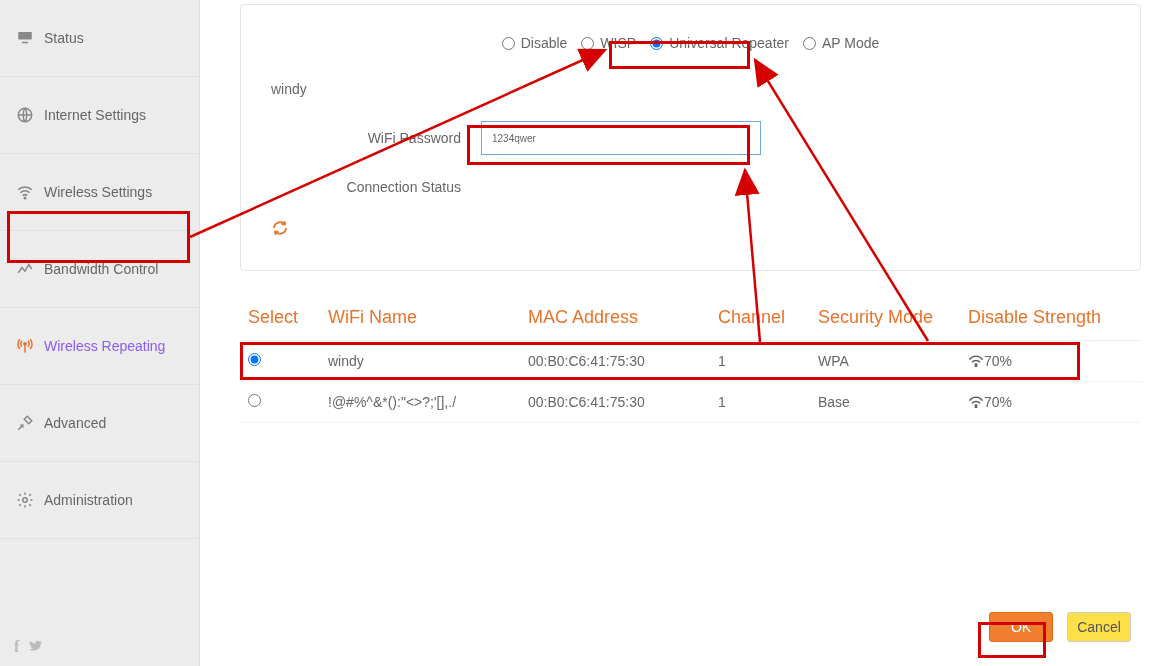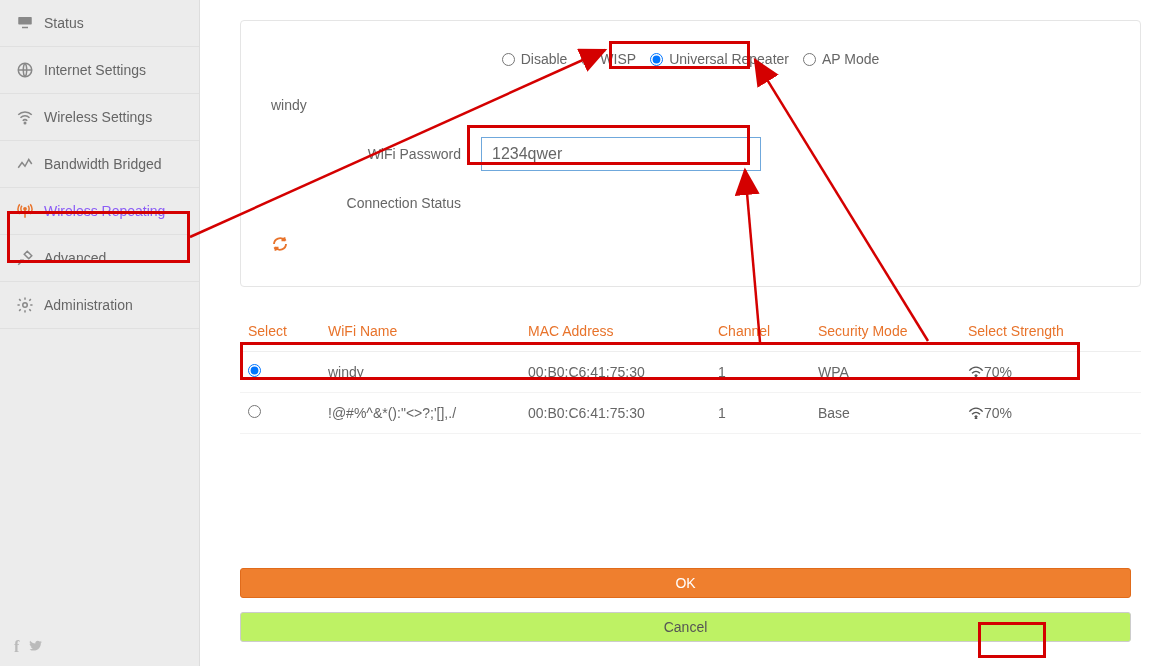--- a/index.html
+++ b/index.html
@@ -18,40 +18,40 @@
     width: 200px;
     background: #ececec;
     border-right: 1px solid #ddd;
     display: flex;
     flex-direction: column;
   }
   .side-items { flex: 1; }
   .side-item {
     display: flex;
     align-items: center;
-    padding: 14px 16px;
+    padding: 29px 16px;
     border-bottom: 1px solid #e0e0e0;
     cursor: pointer;
     color: #666;
     gap: 10px;
   }
   .side-item .icon { width: 18px; height: 18px; color: #888; flex-shrink:0; }
   .side-item.active { color: #8b5cf6; }
   .side-item.active .icon { color: #e8732b; }
   .side-social {
     padding: 10px 14px;
     color: #bbb;
     font-size: 16px;
     display: flex;
     gap: 8px;
   }
   .main {
     flex: 1;
     position: relative;
-    padding: 20px 30px 20px 40px;
+    padding: 4px 30px 20px 40px;
     display: flex;
     flex-direction: column;
   }
   .panel {
     border: 1px solid #e5e5e5;
     border-radius: 4px;
     padding: 30px 30px 30px 30px;
   }
   .radio-row {
     display: flex;
@@ -72,57 +72,56 @@
     text-align: right;
     padding-right: 20px;
     color: #666;
   }
   .form-val { width: 280px; color: #666; }
   .form-input {
     width: 280px;
     height: 34px;
     border: 1px solid #6fa8dc;
     padding: 0 10px;
-    font-size: 16px;
+    font-size: 10px;
     color: #666;
     outline: none;
   }
   .status-ok { color: #2ba82b; }
   .refresh-icon { color:#e8732b; width:18px; height:18px; cursor:pointer; }
   .table-wrap { margin-top: 24px; }
   table { width: 100%; border-collapse: collapse; }
   thead th {
     text-align: left;
     font-weight: normal;
     color: #e8732b;
     padding: 12px 8px;
     border-bottom: 1px solid #eee;
-    font-size: 14px;
+    font-size: 18px;
   }
   tbody td {
     padding: 12px 8px;
     border-bottom: 1px solid #f3f3f3;
     color: #666;
     font-size: 14px;
   }
   .signal-cell { display:flex; align-items:center; }
   .bottom-btns {
     margin-top: auto;
     display: flex;
     justify-content: flex-end;
     gap: 14px;
     padding: 12px 10px 4px 0;
-    flex-direction: column;
   }
   .btn {
     min-width: 64px;
     height: 30px;
     border-radius: 3px;
     border: 1px solid #ccc;
-    background: #bef264;
+    background: #fde047;
     color: #555;
     font-size: 14px;
     cursor: pointer;
   }
   .btn-primary {
     background: #ef7f2e;
     border: 1px solid #e06b1b;
     color: #fff;
   }
   
@@ -162,21 +161,21 @@
       <svg class="icon" viewBox="0 0 24 24" fill="none" stroke="currentColor" stroke-width="2">
             <path d="M3 9c5-5 13-5 18 0M6 13c3.5-3.5 8.5-3.5 12 0M9 17c1.7-1.7 4.3-1.7 6 0"></path>
             <circle cx="12" cy="20" r="1" fill="currentColor"></circle>
           </svg>
       <span>Wireless Settings</span>
     </div>
     <div class="side-item">
       <svg class="icon" viewBox="0 0 24 24" fill="none" stroke="currentColor" stroke-width="2">
             <path d="M3 17l5-7 4 5 5-9 4 6"></path>
           </svg>
-      <span>Bandwidth Bridged</span>
+      <span>Bandwidth Control</span>
     </div>
     <div class="side-item active">
       <svg class="icon" viewBox="0 0 24 24" fill="none" stroke="currentColor" stroke-width="2">
             <path d="M8 5c-2 2-2 6 0 8M16 5c2 2 2 6 0 8M5 3C2 7 2 12 5 16M19 3c3 4 3 9 0 13M12 10v11"></path>
             <circle cx="12" cy="9" r="1.5" fill="currentColor"></circle>
           </svg>
       <span>Wireless Repeating</span>
     </div>
     <div class="side-item">
       <svg class="icon" viewBox="0 0 24 24" fill="none" stroke="currentColor" stroke-width="2">
@@ -242,21 +241,21 @@
 
     <div class="table-wrap">
       <table>
         <thead>
           <tr>
             <th style="width:80px">Select</th>
             <th style="width:200px">WiFi Name</th>
             <th style="width:190px">MAC Address</th>
             <th style="width:100px">Channel</th>
             <th style="width:150px">Security Mode</th>
-            <th>Select Strength</th>
+            <th>Disable Strength</th>
           </tr>
         </thead>
         <tbody id="wifi-tbody">
             <tr>
               <td><input type="radio" name="wifisel" checked="" style=""></td>
               <td>windy</td>
               <td>00:B0:C6:41:75:30</td>
               <td>1</td>
               <td>WPA</td>
               <td>

